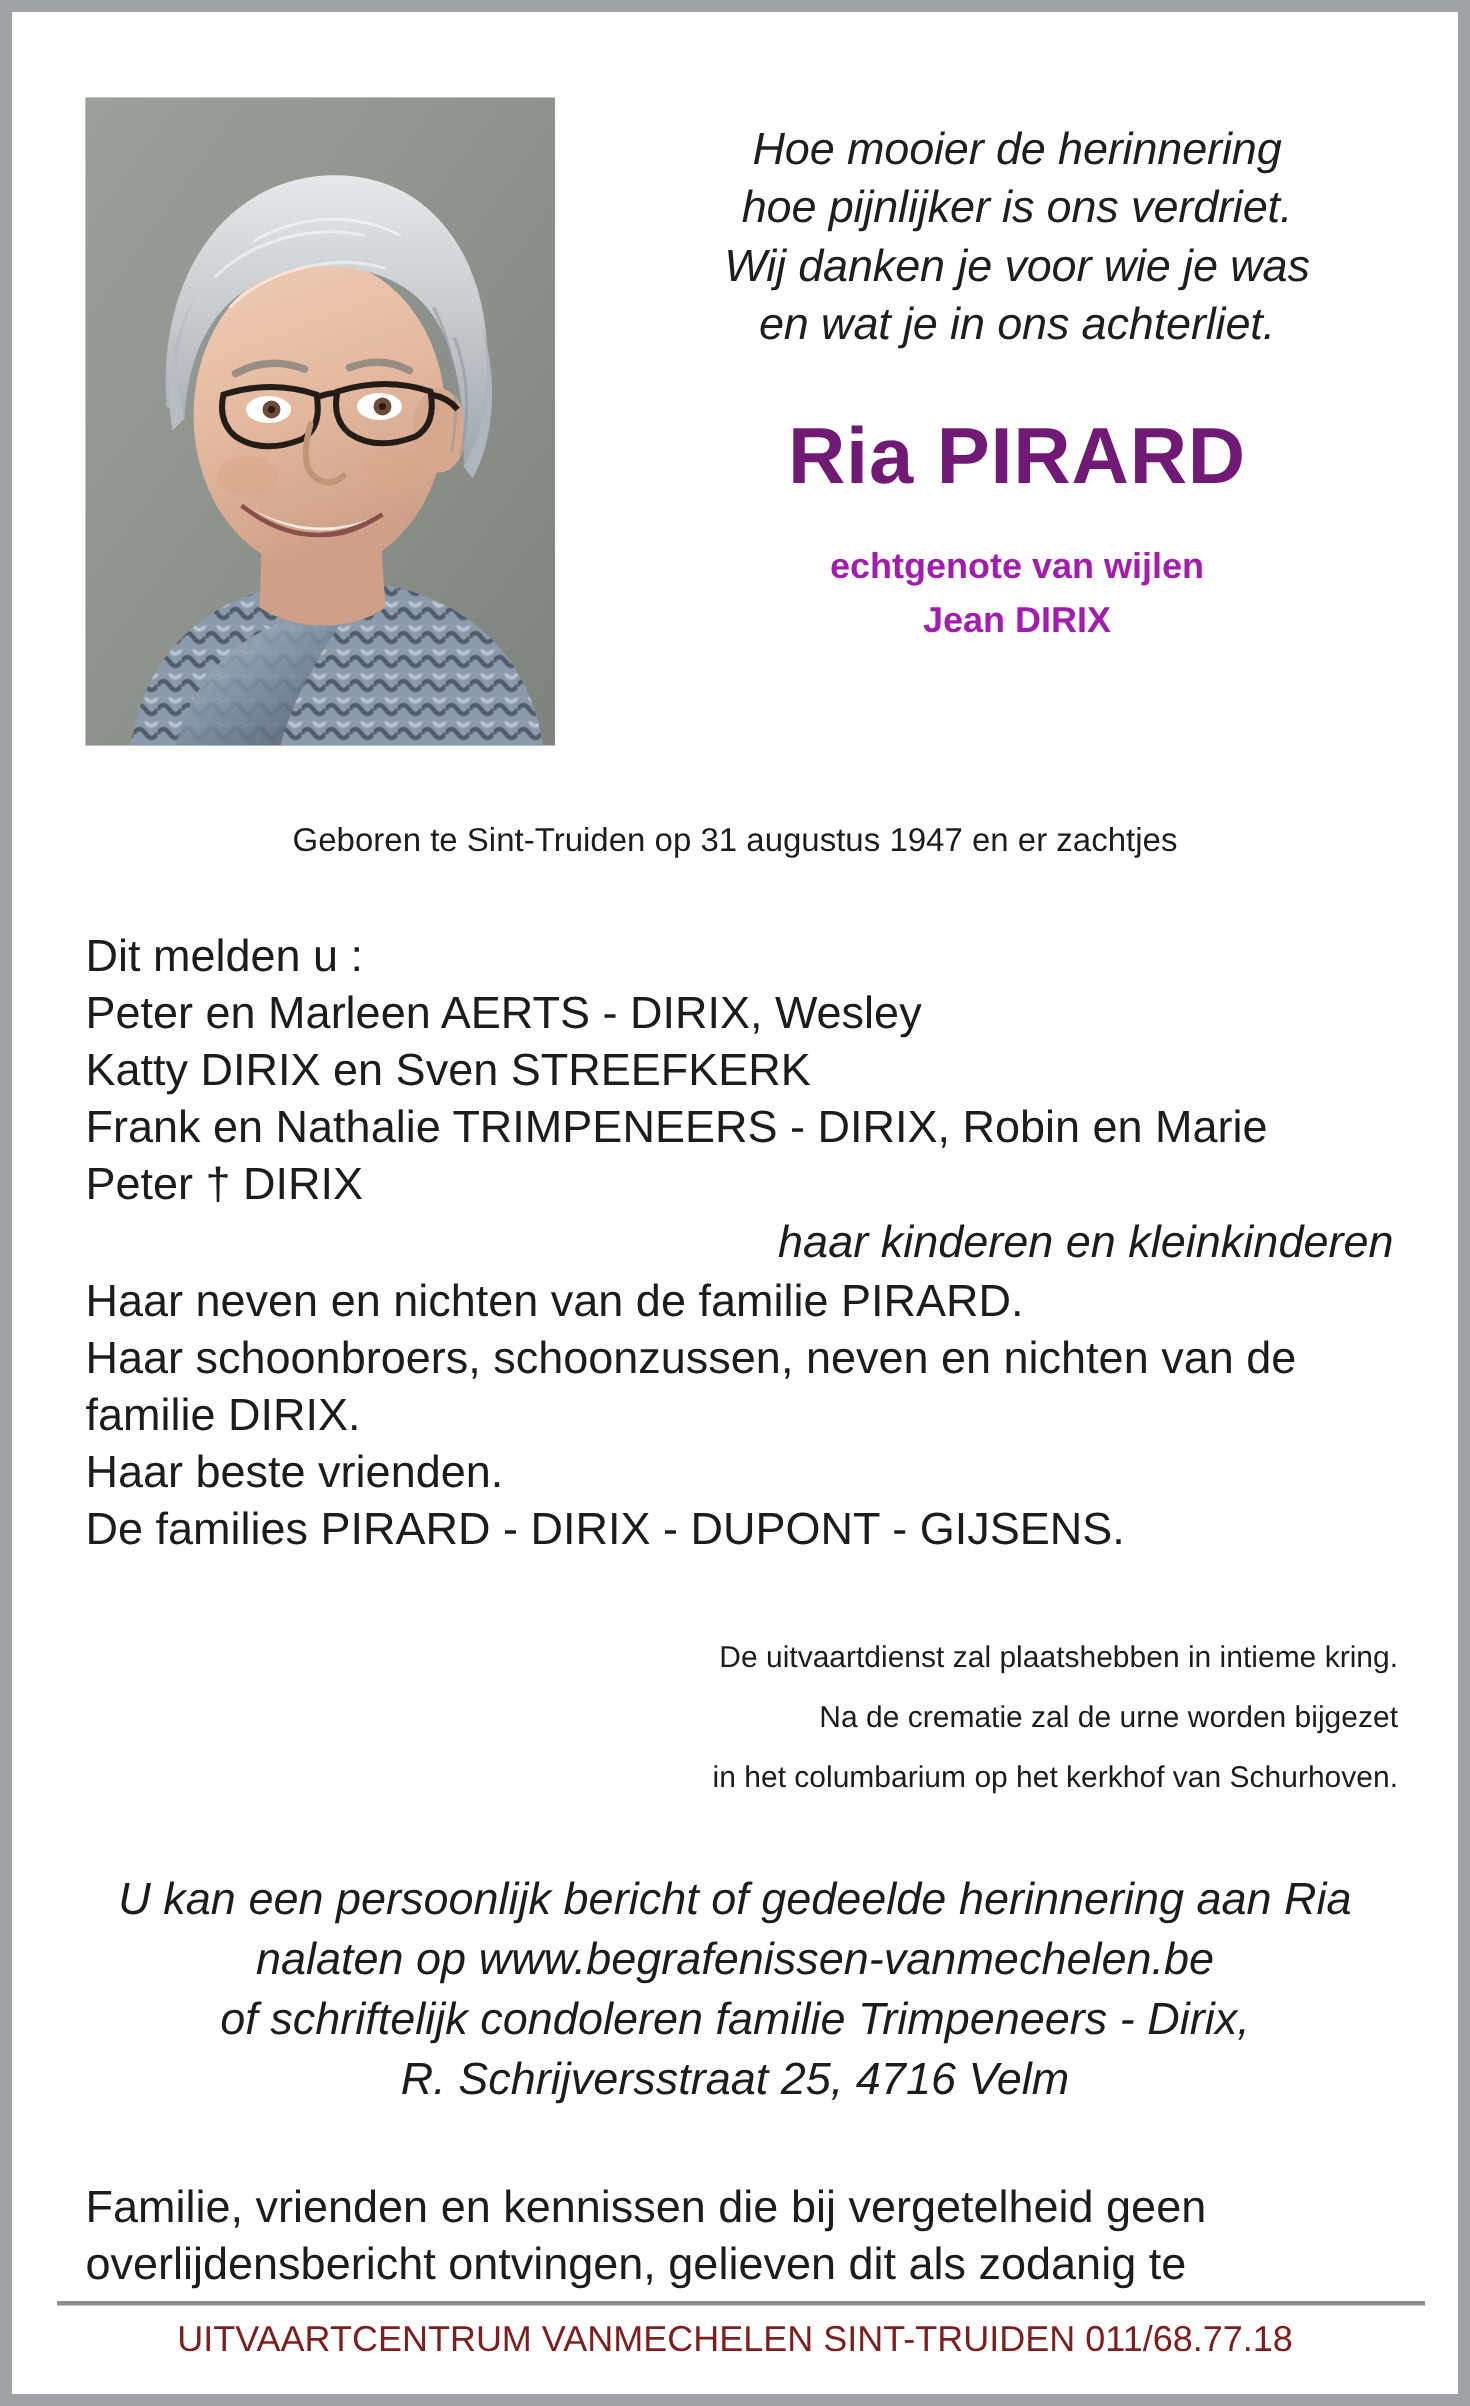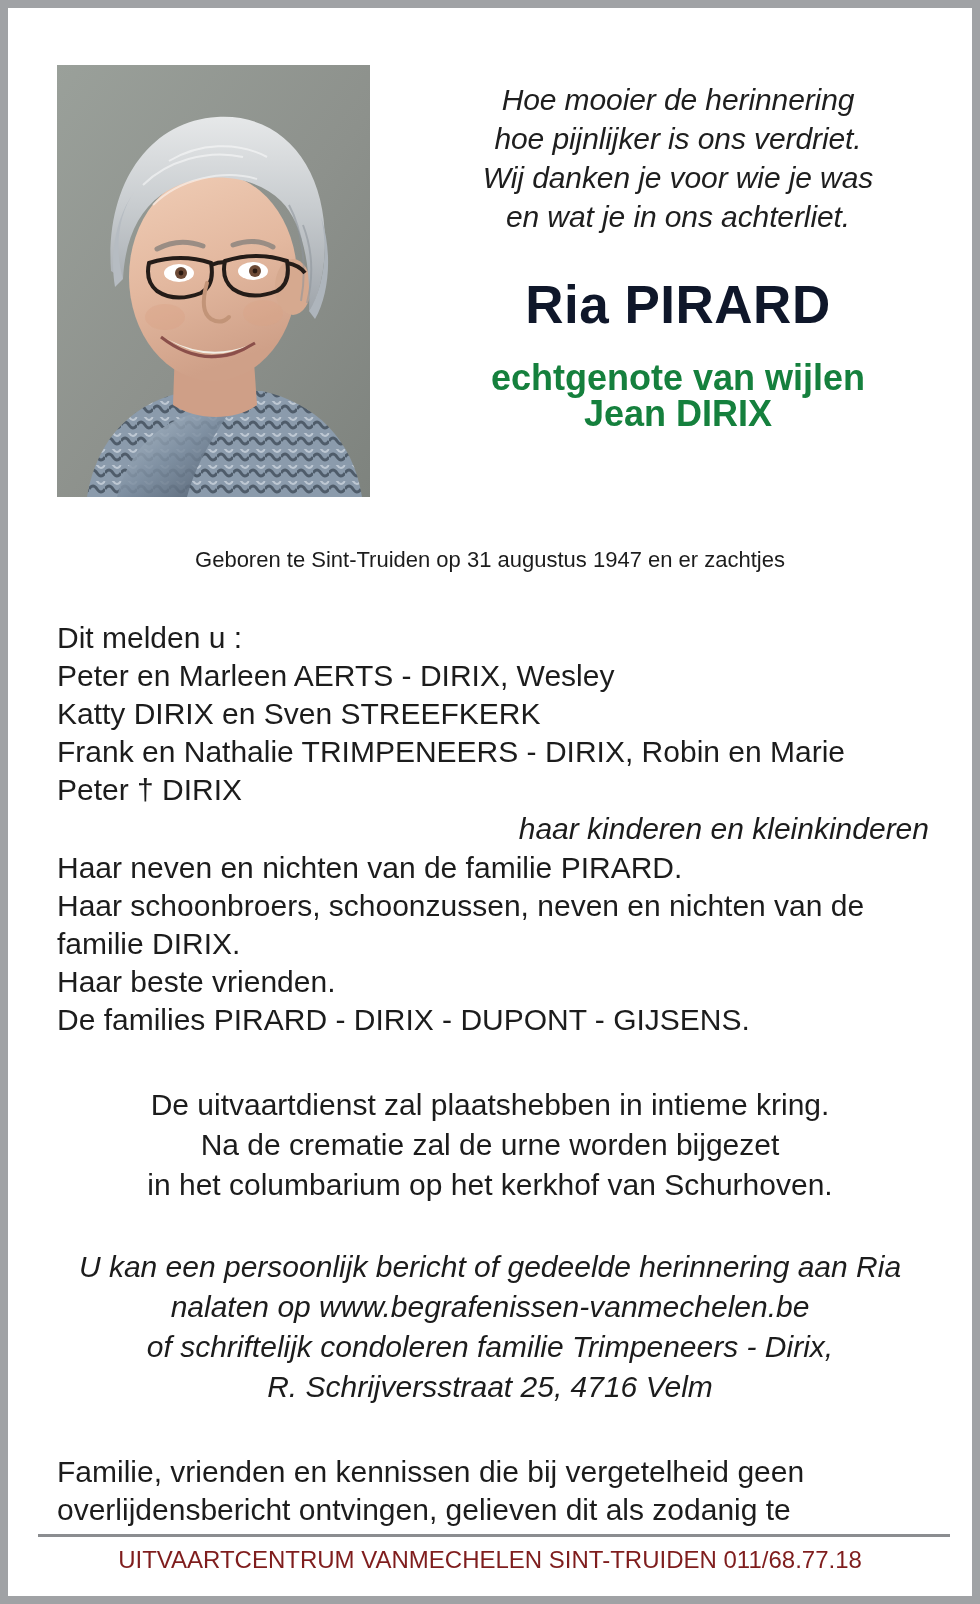--- a/index.html
+++ b/index.html
@@ -57,30 +57,30 @@
     line-height: 39px;
     color: #1e1e1e;
     letter-spacing: -0.1px;
   }
 
   .deceased-name {
     margin-top: 40px;
     font-size: 53px;
     font-weight: bold;
     letter-spacing: 0.5px;
-    color: #0f172a;
+    color: #701a75;
     line-height: 58px;
   }
 
   .spouse {
     margin-top: 26px;
-    font-size: 36px;
+    font-size: 24px;
     font-weight: bold;
     line-height: 36px;
-    color: #15803d;
+    color: #a21caf;
   }
 
   
   .body {
     position: absolute;
     left: 0;
     top: 500px;
     width: 964px;
   }
 
@@ -109,22 +109,22 @@
   .children-note {
     text-align: right;
     font-style: italic;
     font-size: 30px;
     line-height: 40px;
     padding-right: 8px;
   }
 
   .service-block {
     margin: 46px 40px 0 40px;
-    text-align: center;
-    font-size: 30px;
+    text-align: right;
+    font-size: 20px;
     line-height: 40px;
   }
 
   .condolence-block {
     margin: 42px 40px 0 40px;
     text-align: center;
     font-style: italic;
     font-size: 30px;
     line-height: 40px;
   }

